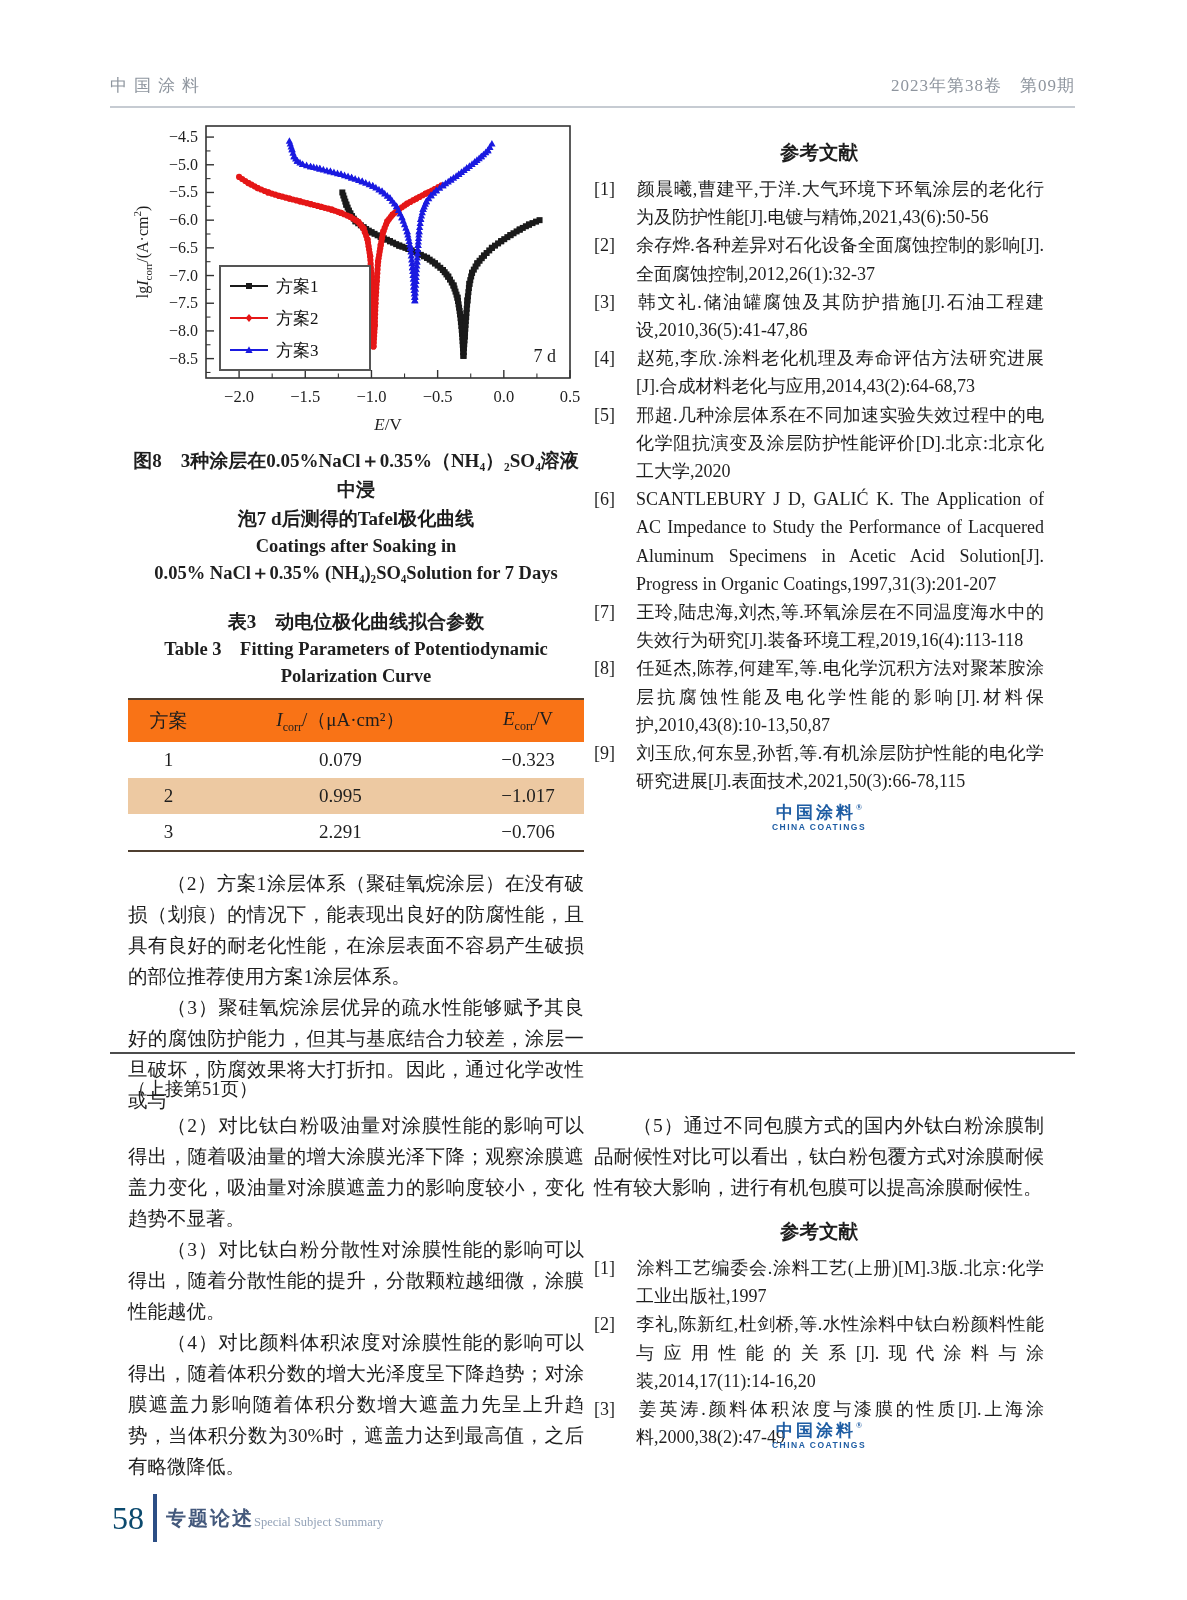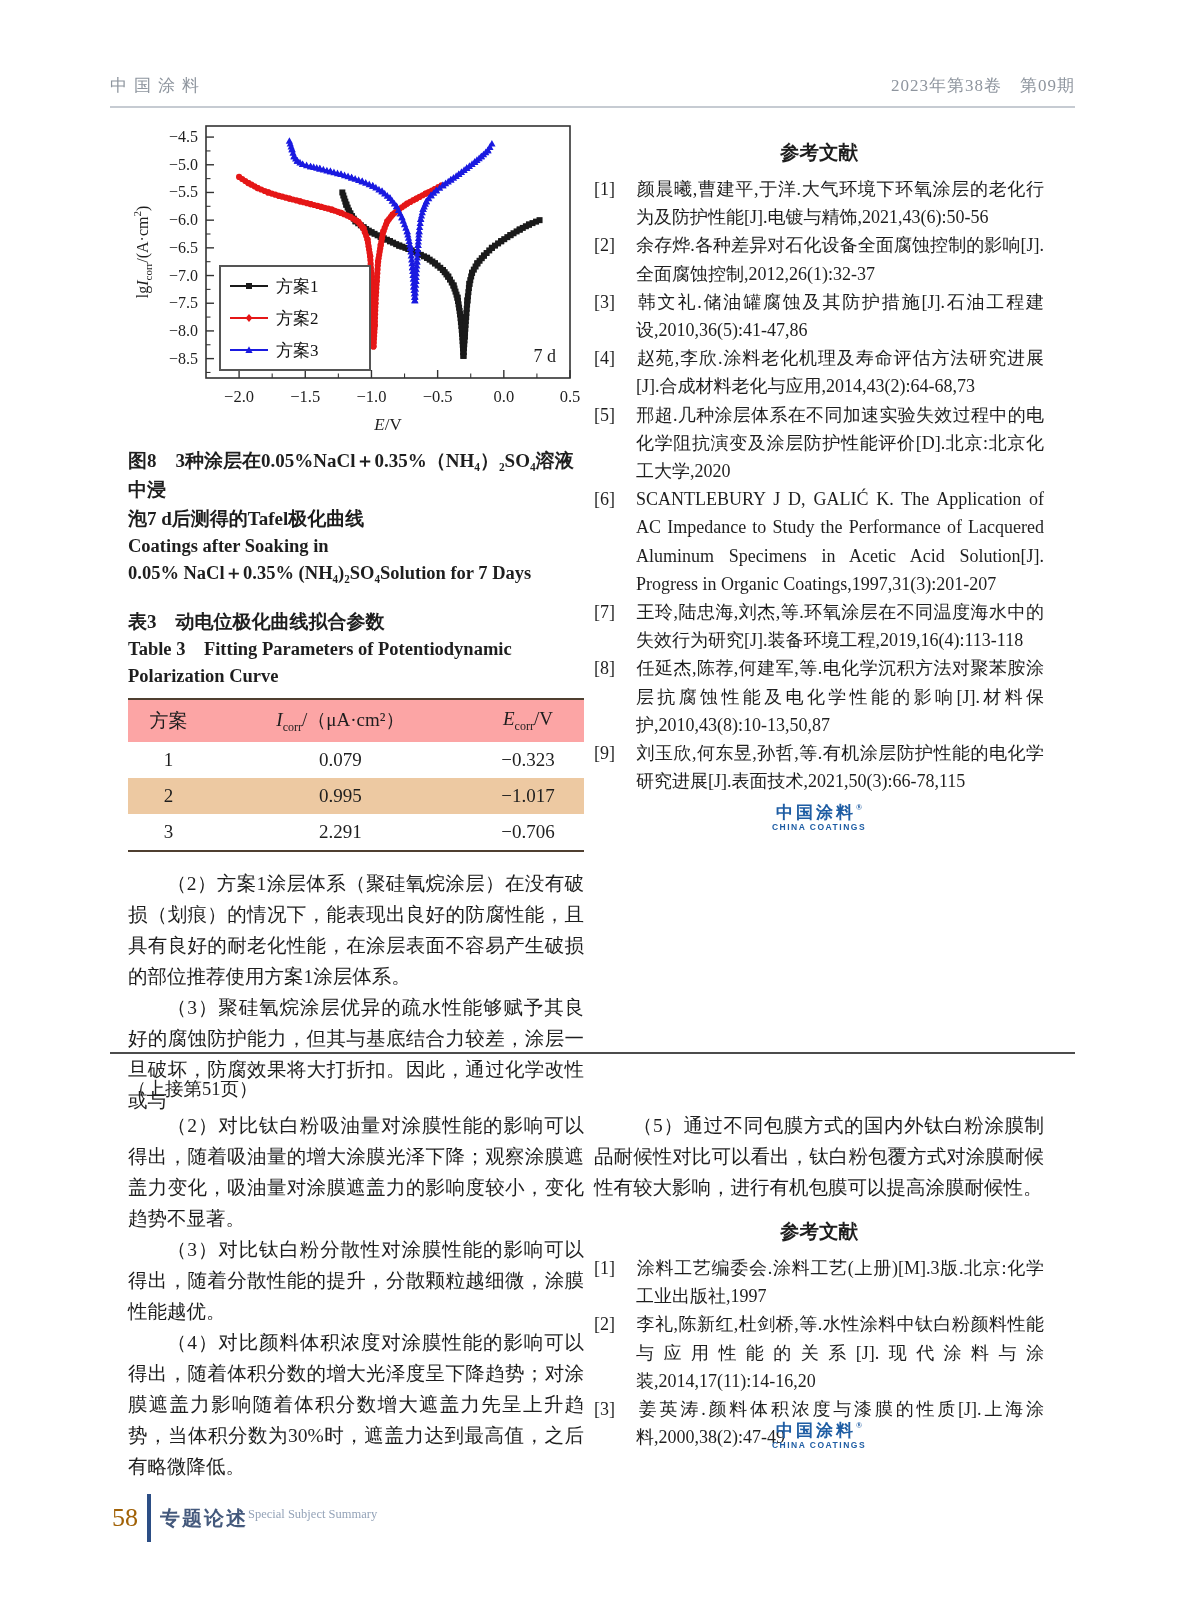--- a/index.html
+++ b/index.html
@@ -19,29 +19,29 @@
   .divider{position:absolute;left:110px;right:112px;top:1052px;border-top:2px solid #4c4c4c;}
   .cont-note{position:absolute;left:128px;top:1076px;font-size:18.5px;}
   .col-lb{position:absolute;left:128px;top:1110px;width:456px;}
   .col-rb{position:absolute;left:594px;top:1110px;width:450px;}
 
   
   .body-par{font-size:19.5px;line-height:31px;text-align:justify;text-indent:2em;margin:0;}
   .no-indent{text-indent:0;}
 
   
-  .cap{font-weight:bold;}
+  .cap{text-align:center;font-weight:bold;}
   .cap-cn div{font-size:19px;line-height:29px;}
   .cap-en div{font-size:18.5px;line-height:27px;}
   .fig-caps{margin-top:8px;}
   .tcaps{margin-top:20px;}
 
   
   table.params{width:100%;border-collapse:collapse;margin-top:8px;font-size:19px;}
-  table.params th{background:#fca5a5;font-weight:normal;height:40px;border-top:2px solid #4f3f30;
+  table.params th{background:#f97316;font-weight:normal;height:40px;border-top:2px solid #4f3f30;
                   font-size:19px;}
   table.params td{height:34px;text-align:center;}
   table.params tr.hl td{background:#edc9a2;}
   table.params tbody tr:last-child td{border-bottom:2px solid #4f3f30;}
   table.params sub{font-size:12px;}
   table.params .ital{font-style:italic;}
 
   .paras{margin-top:16px;}
   .paras p{margin:0;}
 
@@ -54,26 +54,26 @@
   
   .logo{margin-top:8px;display:flex;flex-direction:column;align-items:center;line-height:1.15;}
   .logo-cn{font-weight:bold;font-size:17px;letter-spacing:3px;color:#1d5ca3;}
   .logo-r{font-size:8px;vertical-align:top;letter-spacing:0;}
   .logo-en{font-size:8.5px;letter-spacing:1.5px;color:#1d5ca3;
            font-family:"Liberation Sans","DejaVu Sans",sans-serif;font-weight:bold;}
   .logo-b{margin-top:-30px;}
 
   
   .page-footer{position:absolute;left:112px;top:1494px;display:flex;align-items:center;gap:9px;}
-  .pageno{font-size:26px;color:#a16207;}
+  .pageno{font-size:32px;color:#0c4a6e;}
   .fbar{width:4px;height:48px;background:#2c4e85;display:inline-block;}
   .fsec{display:flex;flex-direction:row;justify-content:center;}
   .fcn{font-size:20px;font-weight:bold;color:#44597c;letter-spacing:2px;
        font-family:"Liberation Sans","DejaVu Sans",sans-serif;}
-  .fen{font-size:12.5px;color:#94a3b8;margin-top:2px;}
+  .fen{font-size:12.5px;color:#94a3b8;margin-top:10px;}
 
   svg.chart{display:block;}
 </style>
 </head>
 <body>
 
 <div class="page">
 
   <div class="page-header">
     <span class="journal-name">中国涂料</span>

